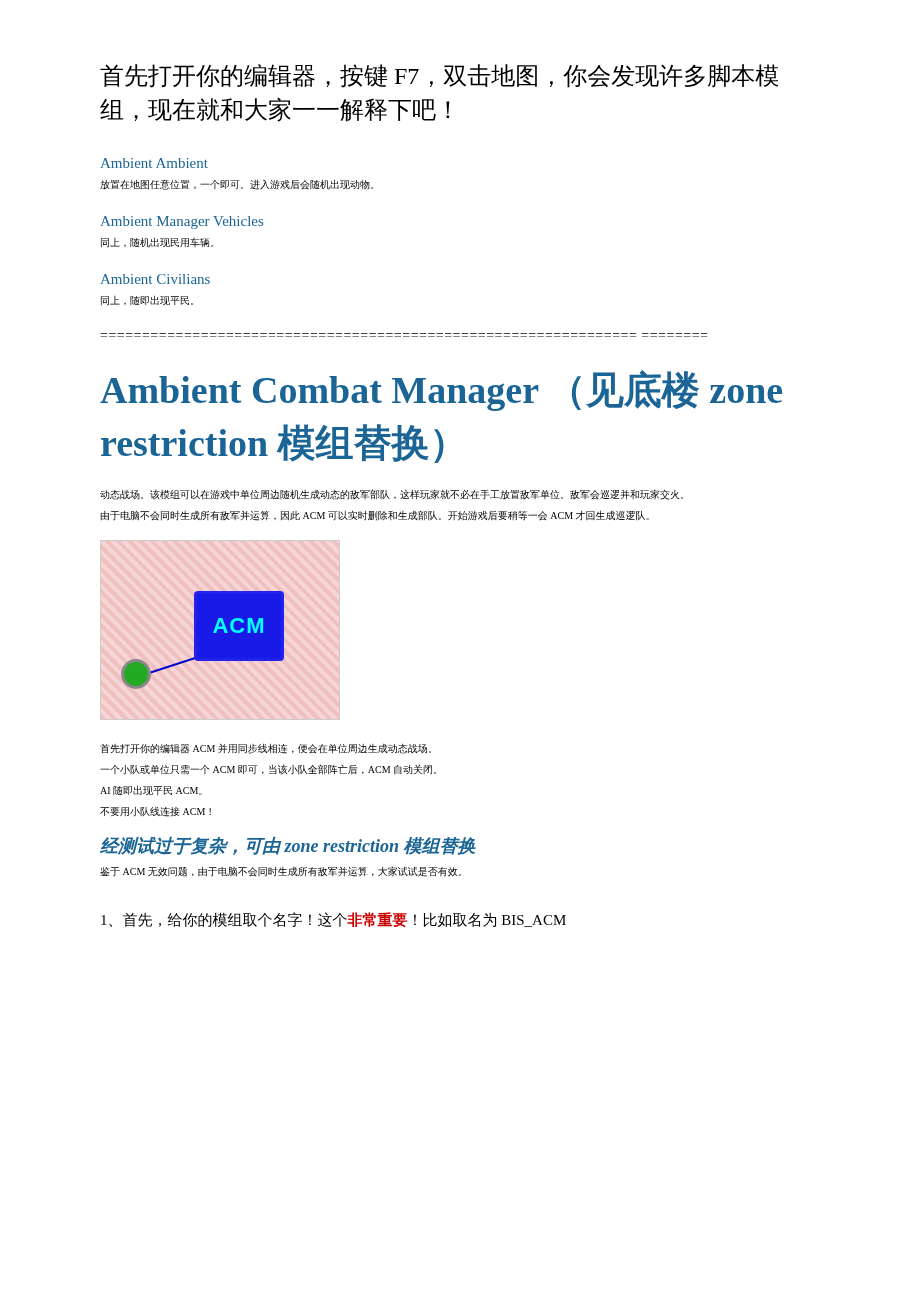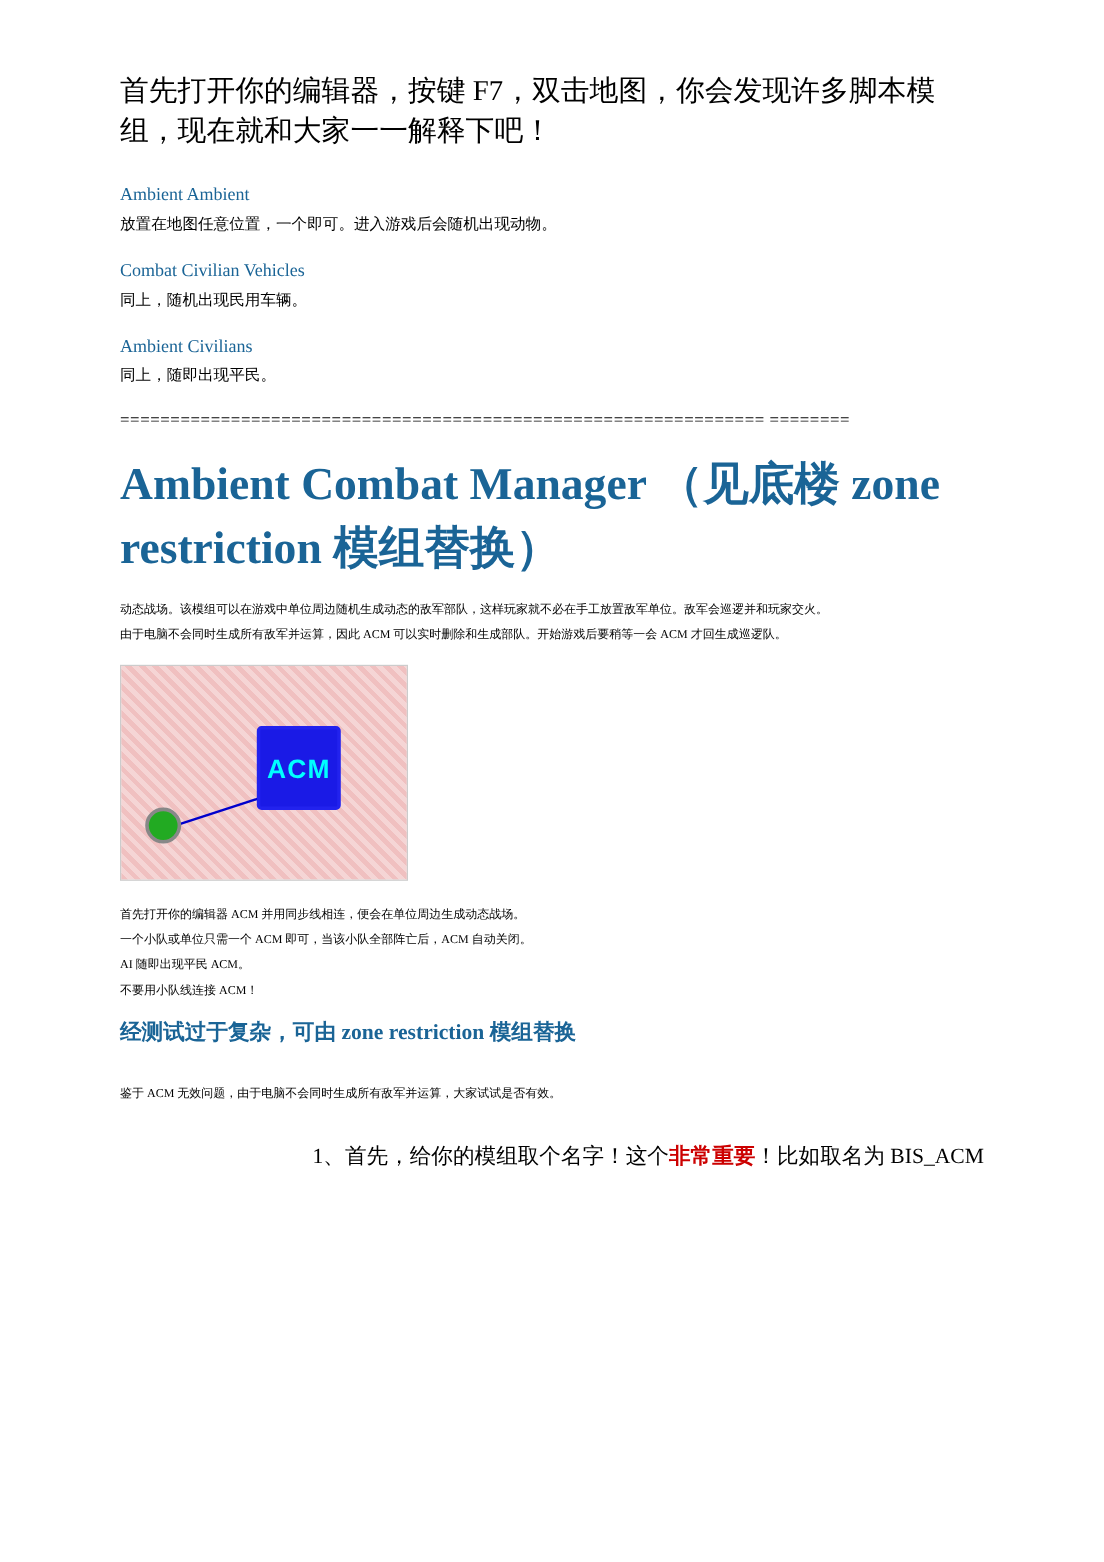--- a/index.html
+++ b/index.html
@@ -30,21 +30,21 @@
     .section-title-link {
       color: #1a6496;
       text-decoration: none;
       font-size: 15px;
       display: block;
       margin-bottom: 2px;
     }
 
     .section-desc {
       color: #000000;
-      font-size: 13px;
+      font-size: 10px;
       margin-bottom: 16px;
     }
 
     .divider-text {
       font-size: 14px;
       color: #000000;
       margin-bottom: 16px;
       letter-spacing: 0.5px;
     }
 
@@ -76,21 +76,21 @@
         #f5d5d5 4px,
         #f5d5d5 8px
       );
       display: flex;
       align-items: center;
       justify-content: center;
       overflow: hidden;
     }
 
     .acm-box {
-      width: 70px;
+      width: 90px;
       height: 70px;
       background: #1a1ae6;
       border: 3px solid #2222ee;
       border-radius: 4px;
       display: flex;
       align-items: center;
       justify-content: center;
       position: absolute;
       right: 55px;
       top: 50px;
@@ -126,51 +126,51 @@
       background: #0000cc;
       transform-origin: left center;
       transform: rotate(-18deg);
       z-index: 1;
     }
 
     .section-subtitle {
       font-size: 18px;
       font-weight: bold;
       color: #1a6496;
-      margin-bottom: 28px;
+      margin-bottom: 2px;
       margin-top: 12px;
+      font-style: italic;
     }
 
     .numbered-text {
-      font-size: 18px;
+      font-size: 15px;
       color: #000000;
       line-height: 1.7;
       margin-bottom: 4px;
-      text-align: right;
     }
 
     .important-text {
       color: #cc0000;
       font-weight: bold;
     }
   </style>
 </head>
 <body>
 
 
 
 
 <h1 class="intro-heading">首先打开你的编辑器，按键 F7，双击地图，你会发现许多脚本模组，现在就和大家一一解释下吧！</h1>
 
 
 <a class="section-title-link">Ambient Ambient</a>
 <p class="section-desc">放置在地图任意位置，一个即可。进入游戏后会随机出现动物。</p>
 
 
-<a class="section-title-link">Combat Civilian Vehicles</a>
+<a class="section-title-link">Ambient Manager Vehicles</a>
 <p class="section-desc">同上，随机出现民用车辆。</p>
 
 
 <a class="section-title-link">Ambient Civilians</a>
 <p class="section-desc">同上，随即出现平民。</p>
 
 
 <div class="divider-text">================================================================
 ========</div>
 

